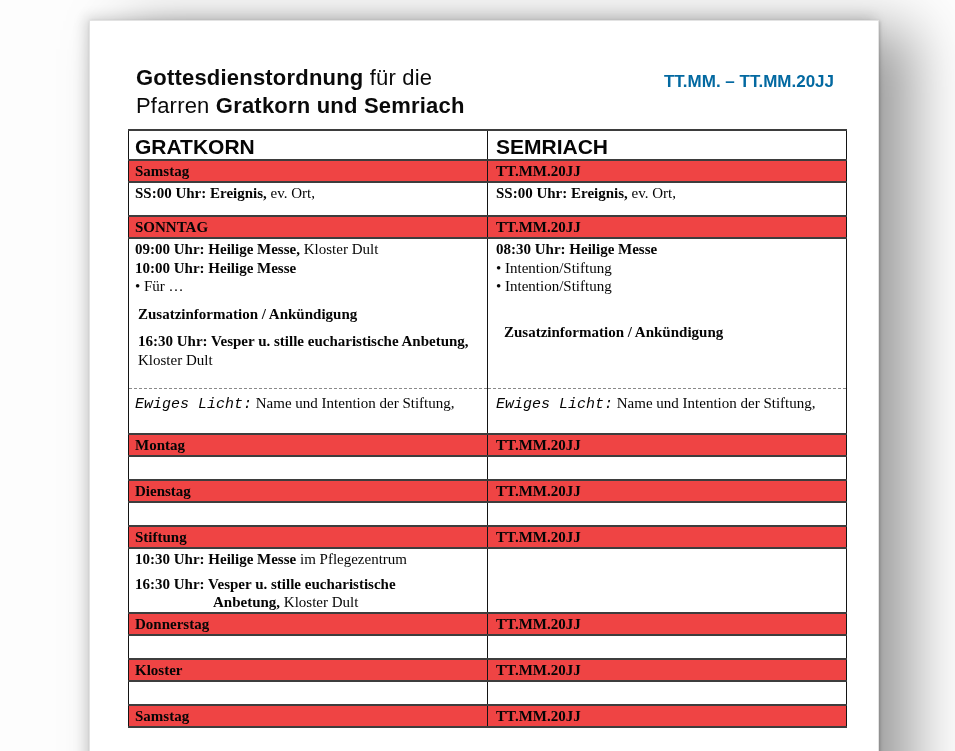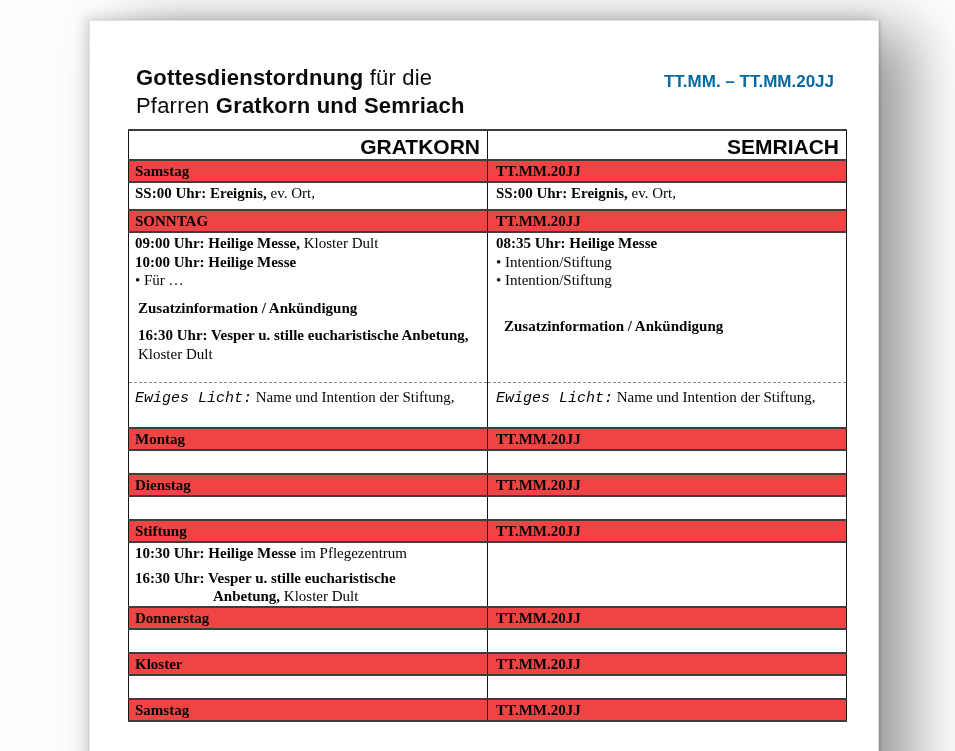--- a/index.html
+++ b/index.html
@@ -20,24 +20,24 @@
     margin:9px 0 0 38px; width:719px; border-collapse:collapse; table-layout:fixed;
     font-family:"Liberation Serif","DejaVu Serif",serif; color:#050505;
   }
   table.sched td {
     border-top:2px solid #3d3d3d; border-bottom:2px solid #3d3d3d;
     border-left:1px solid #141414; border-right:1px solid #141414;
     vertical-align:top; padding:1px 7px 0 6px; font-size:15px; line-height:19px;
     overflow:hidden;
   }
   table.sched td.rc { padding-left:8px;margin-top:11px; }
-  tr.hdr td { height:30px; text-align:right; vertical-align:middle;
+  tr.hdr td { height:30px; text-align:left; vertical-align:middle;
     font-family:"Liberation Sans", sans-serif; font-weight:bold; font-size:21px; padding-top:2px; }
   tr.day td { height:21px; background:#ef4444; font-weight:bold; }
-  tr.satev td { height:28px; }
+  tr.satev td { height:34px; }
   tr.sunday td { height:150px; border-bottom:1px dashed #8a8a8a; }
   tr.ewig td { height:46px; border-top:1px dashed #8a8a8a; padding-top:5px; }
   tr.empty td { height:24px; }
   tr.wed td { height:64px; }
   .b { font-weight:bold; }
   .i { font-style:italic;font-family:Liberation Mono, monospace; }
   p { line-height:18.5px; }
   p.gap8 { margin-top:9px; }
   p.gap5 { margin-top:6px; }
   p.bigGap { margin-top:27px; }
@@ -91,21 +91,21 @@
 
     <tr class="sunday">
       <td>
         <p><span class="b">09:00 Uhr: Heilige Messe,</span><span> Kloster Dult</span></p>
         <p class="b">10:00 Uhr: Heilige Messe</p>
         <p>• Für …</p>
         <p class="b gap8 ind1">Zusatzinformation / Ankündigung</p>
         <p class="gap8 ind1"><span class="b">16:30 Uhr: Vesper u. stille eucharistische Anbetung,</span><span> Kloster Dult</span></p>
       </td>
       <td class="rc">
-        <p class="b">08:35 Uhr: Heilige Messe</p>
+        <p class="b">08:30 Uhr: Heilige Messe</p>
         <p>• Intention/Stiftung</p>
         <p>• Intention/Stiftung</p>
         <p class="b bigGap ind2">Zusatzinformation / Ankündigung</p>
       </td>
     </tr>
 
     <tr class="ewig">
       <td>
         <p><span class="i">Ewiges Licht:</span><span>  Name und Intention der Stiftung,</span></p>
       </td>

